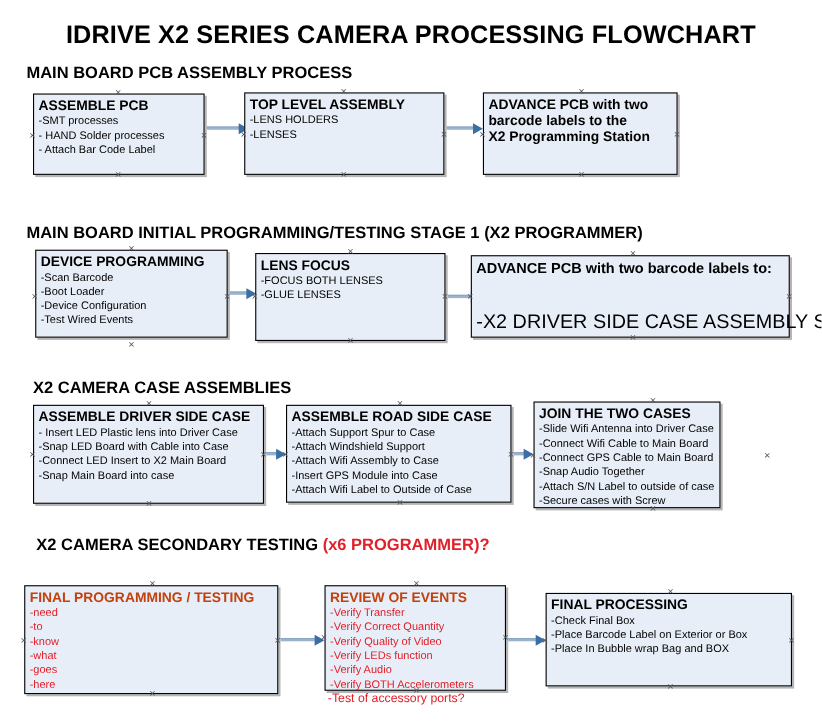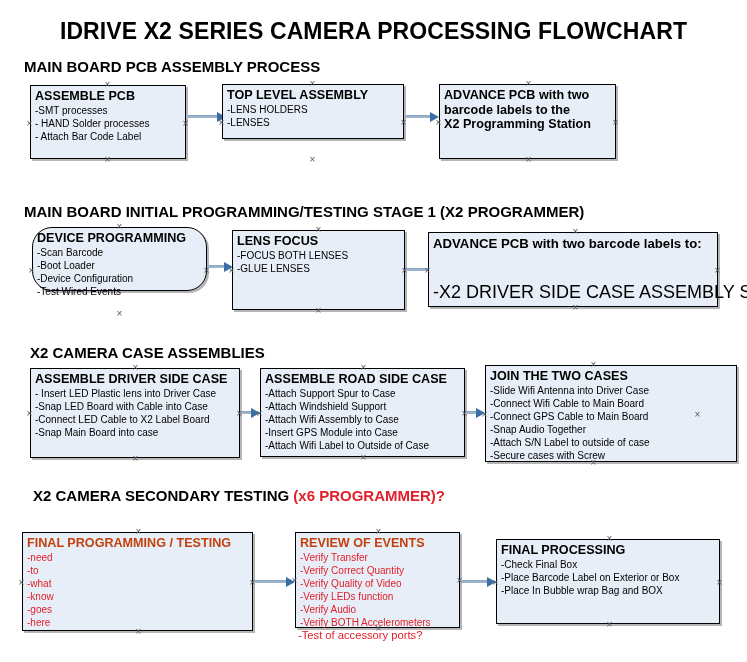--- a/index.html
+++ b/index.html
@@ -123,21 +123,21 @@
     <div class="ln">- HAND Solder processes</div>
     <div class="ln">- Attach Bar Code Label</div>
     <span class="hx" style="left:72px; top:-6px;"></span>
     <span class="hx" style="left:-6px; top:33px;"></span>
     <span class="hx" style="left:150px; top:33px;"></span>
     <span class="hx" style="left:72px; top:69px;"></span>
   </div>
 
   <div class="conn" style="left:188px; top:115px; width:30px;"></div>
 
-  <div class="node" style="left:222px; top:84px; width:182px; height:55px;">
+  <div class="node" style="left:222px; top:84px; width:182px; height:75px;">
     <div class="hd">TOP LEVEL ASSEMBLY</div>
     <div class="ln">-LENS HOLDERS</div>
     <div class="ln">-LENSES</div>
     <span class="hx" style="left:85px; top:-6px;"></span>
     <span class="hx" style="left:-6px; top:33px;"></span>
     <span class="hx" style="left:176px; top:33px;"></span>
     <span class="hx" style="left:85px; top:70px;"></span>
   </div>
 
   <div class="conn" style="left:406px; top:115px; width:25px;"></div>
@@ -149,21 +149,21 @@
     <span class="hx" style="left:84px; top:-6px;"></span>
     <span class="hx" style="left:-6px; top:33px;"></span>
     <span class="hx" style="left:171px; top:33px;"></span>
     <span class="hx" style="left:84px; top:70px;"></span>
   </div>
 
   <div class="section-head" style="left:24px; top:203px;">
     <span>MAIN BOARD INITIAL PROGRAMMING/TESTING STAGE 1 (X2 PROGRAMMER)</span>
   </div>
 
-  <div class="node" style="left:32px; top:227px; width:175px; height:64px;border-radius:20px;">
+  <div class="node" style="left:32px; top:227px; width:175px; height:80px;">
     <div class="hd">DEVICE PROGRAMMING</div>
     <div class="ln">-Scan Barcode</div>
     <div class="ln">-Boot Loader</div>
     <div class="ln">-Device Configuration</div>
     <div class="ln">-Test Wired Events</div>
     <span class="hx" style="left:82px; top:-6px;"></span>
     <span class="hx" style="left:-6px; top:38px;"></span>
     <span class="hx" style="left:169px; top:38px;"></span>
     <span class="hx" style="left:82px; top:81px;"></span>
   </div>
@@ -192,21 +192,21 @@
   </div>
 
   <div class="section-head" style="left:30px; top:344px;">
     <span>X2 CAMERA CASE ASSEMBLIES</span>
   </div>
 
   <div class="node" style="left:30px; top:368px; width:210px; height:90px;">
     <div class="hd">ASSEMBLE DRIVER SIDE CASE</div>
     <div class="ln">- Insert LED Plastic lens into Driver Case</div>
     <div class="ln">-Snap LED Board with Cable into Case</div>
-    <div class="ln">-Connect LED Cable to X2 Label Board</div>
+    <div class="ln">-Connect LED Insert to X2 Main Board</div>
     <div class="ln">-Snap Main Board into case</div>
     <span class="hx" style="left:100px; top:-6px;"></span>
     <span class="hx" style="left:-6px; top:40px;"></span>
     <span class="hx" style="left:204px; top:40px;"></span>
     <span class="hx" style="left:100px; top:85px;"></span>
   </div>
 
   <div class="conn" style="left:242px; top:411px; width:10px;"></div>
 
   <div class="node" style="left:260px; top:368px; width:205px; height:89px;">
@@ -217,21 +217,21 @@
     <div class="ln">-Insert GPS Module into Case</div>
     <div class="ln">-Attach Wifi Label to Outside of Case</div>
     <span class="hx" style="left:98px; top:-6px;"></span>
     <span class="hx" style="left:-6px; top:40px;"></span>
     <span class="hx" style="left:199px; top:40px;"></span>
     <span class="hx" style="left:98px; top:84px;"></span>
   </div>
 
   <div class="conn" style="left:467px; top:411px; width:10px;"></div>
 
-  <div class="node" style="left:485px; top:365px; width:252px; height:97px;">
+  <div class="node" style="left:485px; top:365px; width:170px; height:97px;">
     <div class="hd">JOIN THE TWO CASES</div>
     <div class="ln">-Slide Wifi Antenna into Driver Case</div>
     <div class="ln">-Connect Wifi Cable to Main Board</div>
     <div class="ln">-Connect GPS Cable to Main Board</div>
     <div class="ln">-Snap Audio Together</div>
     <div class="ln">-Attach S/N Label to outside of case</div>
     <div class="ln">-Secure cases with Screw</div>
     <span class="hx" style="left:103px; top:-6px;"></span>
     <span class="hx" style="left:-6px; top:44px;"></span>
     <span class="hx" style="left:207px; top:44px;"></span>
@@ -239,22 +239,22 @@
   </div>
 
   <div class="section-head" style="left:33px; top:487px;">
     <span>X2 CAMERA SECONDARY TESTING </span><span class="accent">(x6 PROGRAMMER)?</span>
   </div>
 
   <div class="node red" style="left:22px; top:532px; width:231px; height:99px;">
     <div class="hd">FINAL PROGRAMMING / TESTING</div>
     <div class="ln">-need</div>
     <div class="ln">-to</div>
+    <div class="ln">-know</div>
     <div class="ln">-what</div>
-    <div class="ln">-know</div>
     <div class="ln">-goes</div>
     <div class="ln">-here</div>
     <span class="hx" style="left:111px; top:-6px;"></span>
     <span class="hx" style="left:-6px; top:45px;"></span>
     <span class="hx" style="left:225px; top:45px;"></span>
     <span class="hx" style="left:111px; top:94px;"></span>
   </div>
 
   <div class="conn" style="left:255px; top:580px; width:32px;"></div>
 

